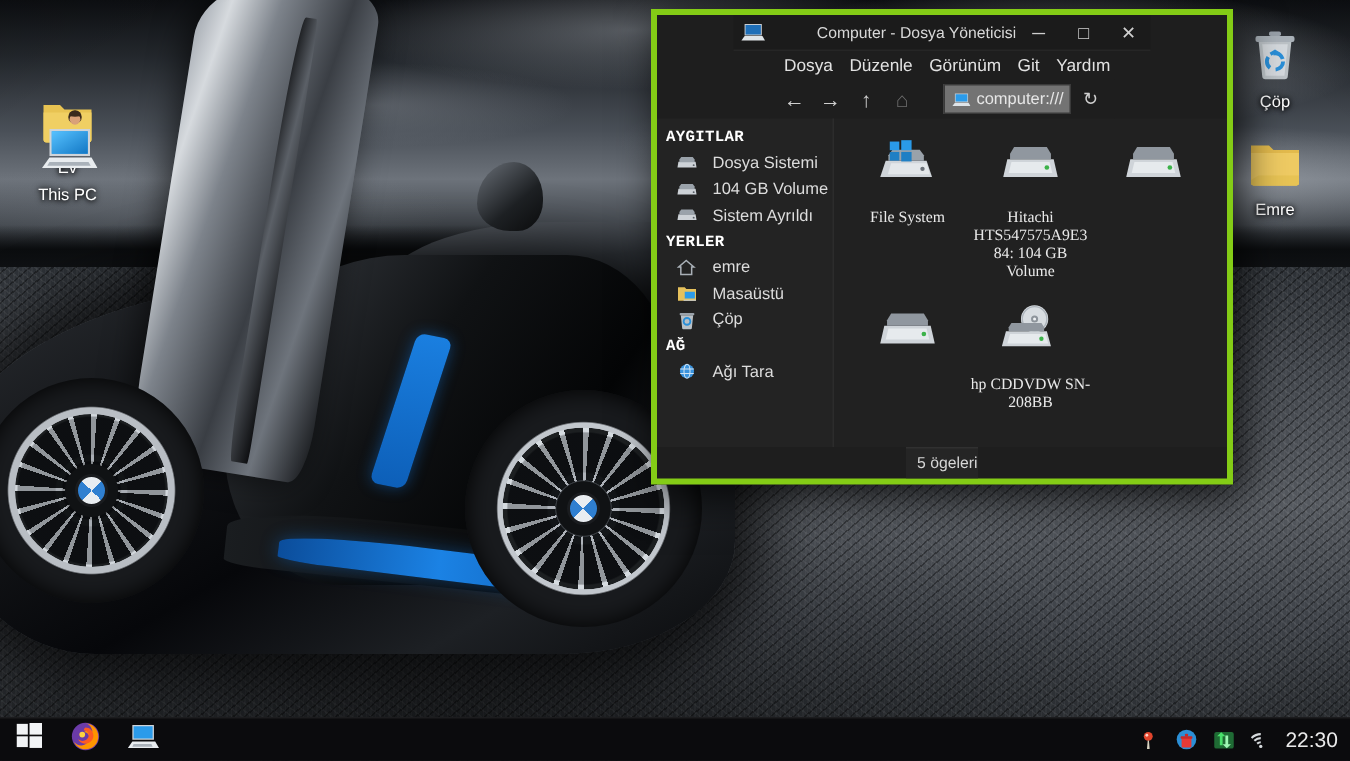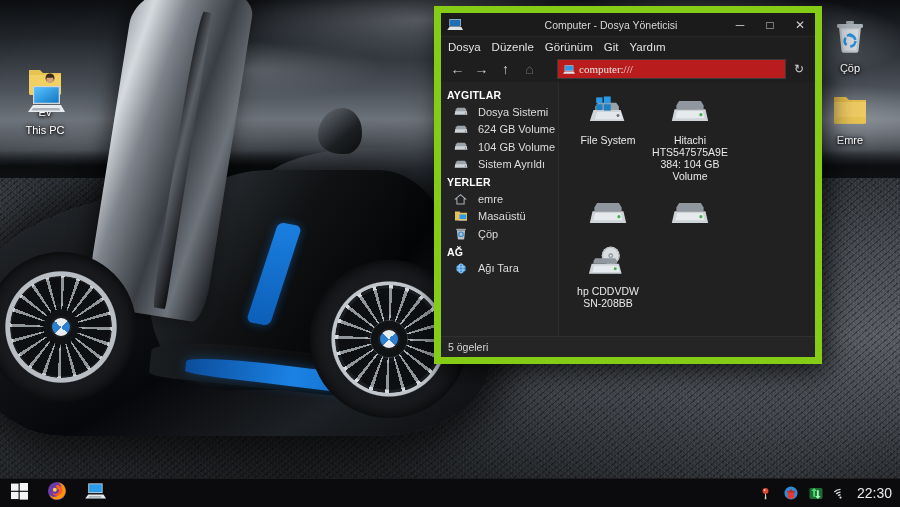--- a/index.html
+++ b/index.html
@@ -135,25 +135,26 @@
     position:absolute; width:78px; text-align:center; cursor:default;
   }
   .desk-icon .glyph { height:46px; display:flex; align-items:center; justify-content:center; }
   .desk-icon .lbl {
     color:#fff; font-size:11px; margin-top:2px; line-height:13px;
     text-shadow:0 1px 3px #000, 0 0 5px #000;
   }
 
   
   #fm {
-    position:absolute; left:434px; top:6px; width:388px; height:358px;
-    background:#1e1e1e; border:7px solid #84cc16;
+    position:absolute; left:434px; top:6px; width:388px; height:317px;
+    background:#1e1e1e; border:4px solid #84cc16;
     box-shadow:6px 8px 26px rgba(0,0,0,.78);
     display:flex; flex-direction:column;
     overflow:hidden;
+    align-items:center;
   }
   .titlebar {
     height:24px; background:#1b1b1b; display:flex; align-items:center;
     flex:0 0 auto; border-bottom:1px solid #262626;
   }
   .title-icon { width:26px; display:flex; justify-content:center; align-items:center; }
   .title-text {
     flex:1; text-align:center; color:#d8d8d8; font-size:10.5px;
     white-space:nowrap; overflow:hidden; text-overflow:ellipsis;
     padding-left:30px;
@@ -173,52 +174,53 @@
   .toolbar {
     height:26px; background:#1e1e1e; display:flex; align-items:center;
     padding:0 6px; gap:3px; flex:0 0 auto;
   }
   .tb-btn {
     width:21px; height:20px; display:flex; align-items:center; justify-content:center;
     color:#cfcfcf; font-size:14px; cursor:default; border-radius:2px;
   }
   .tb-btn.dim { color:#6d6d6d; }
   .pathbar {
-    flex:1; height:20px; margin-left:14px; background:#b91c1c;
+    flex:1; height:20px; margin-left:14px; background:#737373;
     border:1px solid #3a3a3a; display:flex; align-items:center;
-    padding:0 4px; gap:4px;font-family:Liberation Serif, serif;
+    padding:0 4px; gap:4px;
   }
   .pathbar .ptext { color:#e6e6e6; font-size:11px; }
   .reload { width:20px; display:flex; justify-content:center; color:#cfcfcf; font-size:12px; }
 
   .body-split { flex:1; display:flex; min-height:0; }
   .sidebar {
     width:118px; background:#232323; padding-top:4px; flex:0 0 auto;
     border-right:1px solid #2c2c2c; overflow:hidden;
   }
   .sb-head {
     color:#ffffff; font-size:10.5px; font-weight:bold; padding:3px 0 2px 6px;
     letter-spacing:.2px;
+    font-family:Liberation Mono, monospace;
   }
   .sb-item {
     display:flex; align-items:center; gap:10px; height:17.5px;
     padding-left:12px; color:#dcdcdc; font-size:11px; cursor:default;
     white-space:nowrap;
   }
   .sb-item.sel { background:#4a4a4a; color:#fff; }
   .sb-ico { width:15px; height:14px; display:flex; align-items:center; justify-content:center; flex:0 0 auto; }
 
   .content { flex:1; background:#212121; position:relative; overflow:hidden; padding:8px 4px 0 8px; }
   .grid { display:flex; flex-wrap:wrap; align-content:flex-start; }
   .fitem {
     width:82px; margin:0 0 8px 0; text-align:center; cursor:default;
     padding:3px 1px 2px;
   }
   .fitem .fig { height:36px; display:flex; align-items:center; justify-content:center; }
-  .fitem .cap { color:#e9e9e9; font-size:10.5px; line-height:12px; margin-top:5px; word-wrap:break-word; }
+  .fitem .cap { color:#e9e9e9; font-size:10.5px; line-height:12px; margin-top:14px; word-wrap:break-word;font-family:Liberation Serif, serif; }
 
   .statusbar {
     height:21px; background:#252525; border-top:1px solid #303030;
     display:flex; align-items:center; padding-left:7px; flex:0 0 auto;
   }
   .statusbar span { color:#d6d6d6; font-size:10.5px; }
 
   
   #taskbar {
     position:absolute; left:0; bottom:0; width:900px; height:29px;
@@ -373,30 +375,20 @@
         <span class="sb-ico">
           <svg width="14" height="11" viewBox="0 0 22 16">
               <path d="M2 7h18l1 6H1z" fill="#cdd2d7"></path>
               <path d="M3 4.5l2-2.5h12l2 2.5v3H3z" fill="#9aa2aa"></path>
               <circle cx="18" cy="10.5" r="1" fill="#5a6068"></circle>
             </svg>
         </span>
         <span>Dosya Sistemi</span>
       </div>
 
-      <div class="sb-item">
-        <span class="sb-ico">
-          <svg width="14" height="11" viewBox="0 0 22 16">
-              <path d="M2 7h18l1 6H1z" fill="#cdd2d7"></path>
-              <path d="M3 4.5l2-2.5h12l2 2.5v3H3z" fill="#9aa2aa"></path>
-              <circle cx="18" cy="10.5" r="1" fill="#5a6068"></circle>
-            </svg>
-        </span>
-        <span>624 GB Volume</span>
-      </div>
 
       <div class="sb-item">
         <span class="sb-ico">
           <svg width="14" height="11" viewBox="0 0 22 16">
               <path d="M2 7h18l1 6H1z" fill="#cdd2d7"></path>
               <path d="M3 4.5l2-2.5h12l2 2.5v3H3z" fill="#9aa2aa"></path>
               <circle cx="18" cy="10.5" r="1" fill="#5a6068"></circle>
             </svg>
         </span>
         <span>104 GB Volume</span>

